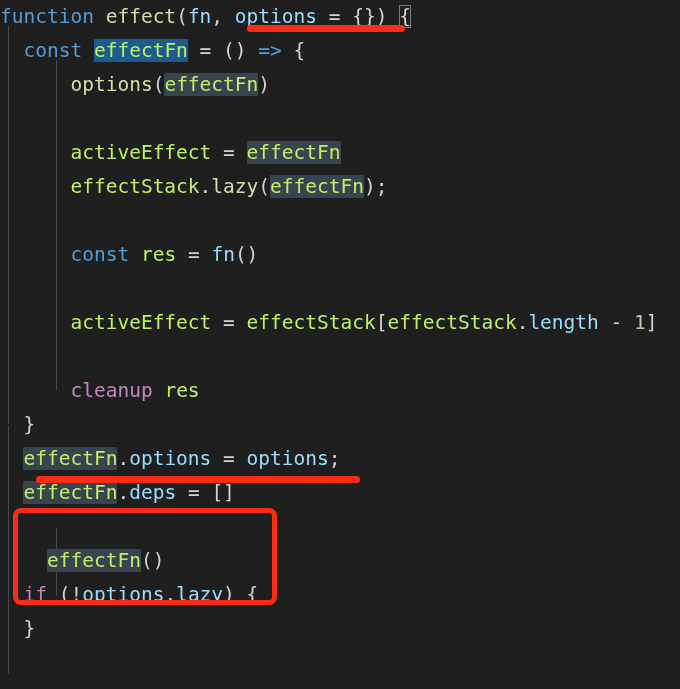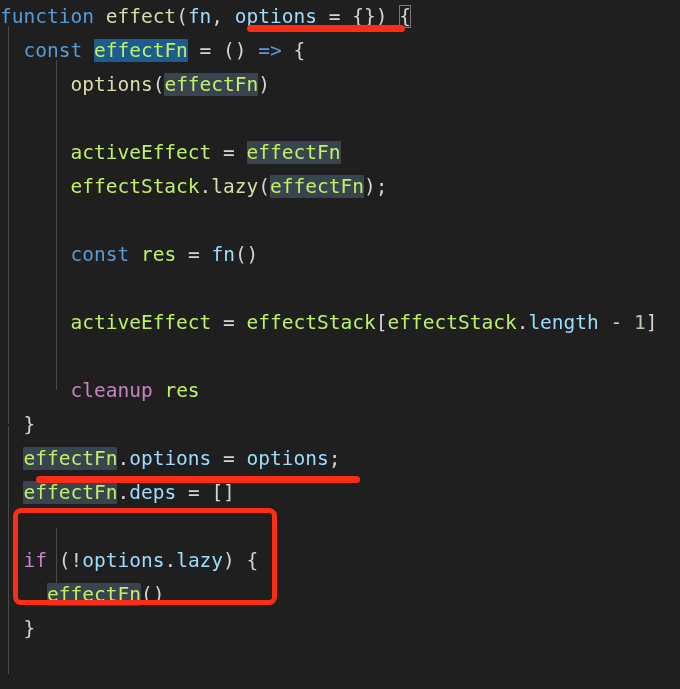--- a/index.html
+++ b/index.html
@@ -105,22 +105,22 @@
       <div class="line"></div>
       <div class="line"><span class="txt punc">      </span><span class="txt kw">const</span><span class="txt punc"> </span><span class="txt ident">res</span><span class="txt punc"> </span><span class="txt op">=</span><span class="txt punc"> </span><span class="txt var">fn</span><span class="txt punc">()</span></div>
       <div class="line"></div>
       <div class="line"><span class="txt punc">      </span><span class="txt ident">activeEffect</span><span class="txt punc"> </span><span class="txt op">=</span><span class="txt punc"> </span><span class="txt ident">effectStack</span><span class="txt punc">[</span><span class="txt ident">effectStack</span><span class="txt punc">.</span><span class="txt var">length</span><span class="txt punc"> </span><span class="txt op">-</span><span class="txt punc"> </span><span class="txt num">1</span><span class="txt punc">]</span></div>
       <div class="line"></div>
       <div class="line"><span class="txt punc">      </span><span class="txt ctrl">cleanup</span><span class="txt punc"> </span><span class="txt ident">res</span></div>
       <div class="line"><span class="txt punc">  </span><span class="txt punc">}</span></div>
       <div class="line"><span class="txt punc">  </span><span class="txt ident hl-occ">effectFn</span><span class="txt punc">.</span><span class="txt var">options</span><span class="txt punc"> </span><span class="txt op">=</span><span class="txt punc"> </span><span class="txt var">options</span><span class="txt punc">;</span></div>
       <div class="line"><span class="txt punc">  </span><span class="txt ident hl-occ">effectFn</span><span class="txt punc">.</span><span class="txt var">deps</span><span class="txt punc"> </span><span class="txt op">=</span><span class="txt punc"> </span><span class="txt punc">[]</span></div>
       <div class="line"></div>
+      <div class="line"><span class="txt punc">    </span><span class="txt ident hl-occ">effectFn</span><span class="txt punc">()</span></div>
       <div class="line"><span class="txt punc">  </span><span class="txt ctrl">if</span><span class="txt punc"> </span><span class="txt punc">(!</span><span class="txt var">options</span><span class="txt punc">.</span><span class="txt var">lazy</span><span class="txt punc">)</span><span class="txt punc"> </span><span class="txt punc">{</span></div>
-      <div class="line"><span class="txt punc">    </span><span class="txt ident hl-occ">effectFn</span><span class="txt punc">()</span></div>
       <div class="line"><span class="txt punc">  </span><span class="txt punc">}</span></div>
       <div class="line"></div>
     </div>
   <div id="annots">
       <div class="annot-underline" style="left: 247px; top: 25px; width: 158px;"></div>
       <div class="annot-underline" style="left: 36px; top: 476px; width: 324px;"></div>
       <div class="annot-box" style="left: 13px; top: 508px; width: 264px; height: 97px;"></div>
     </div>
 
 </div>

